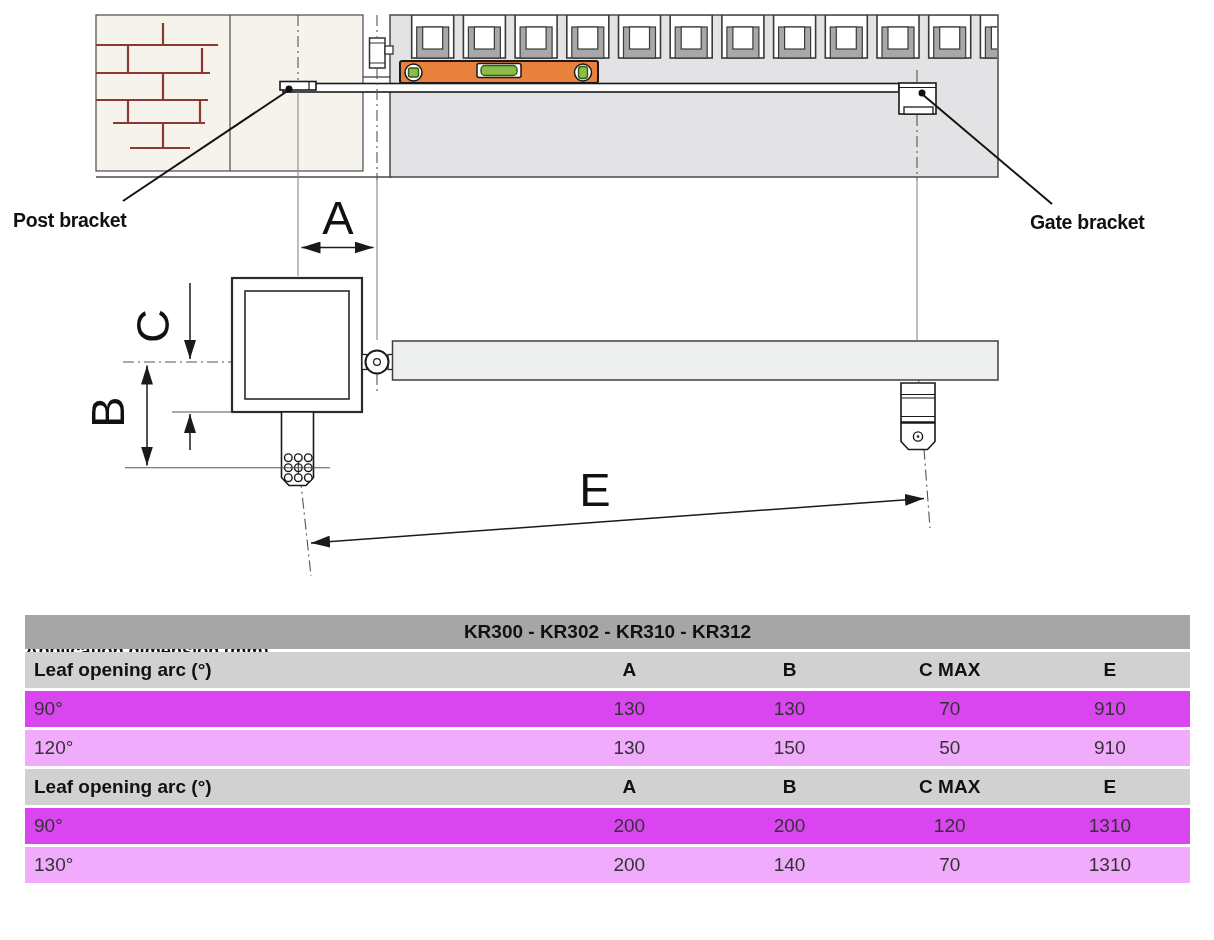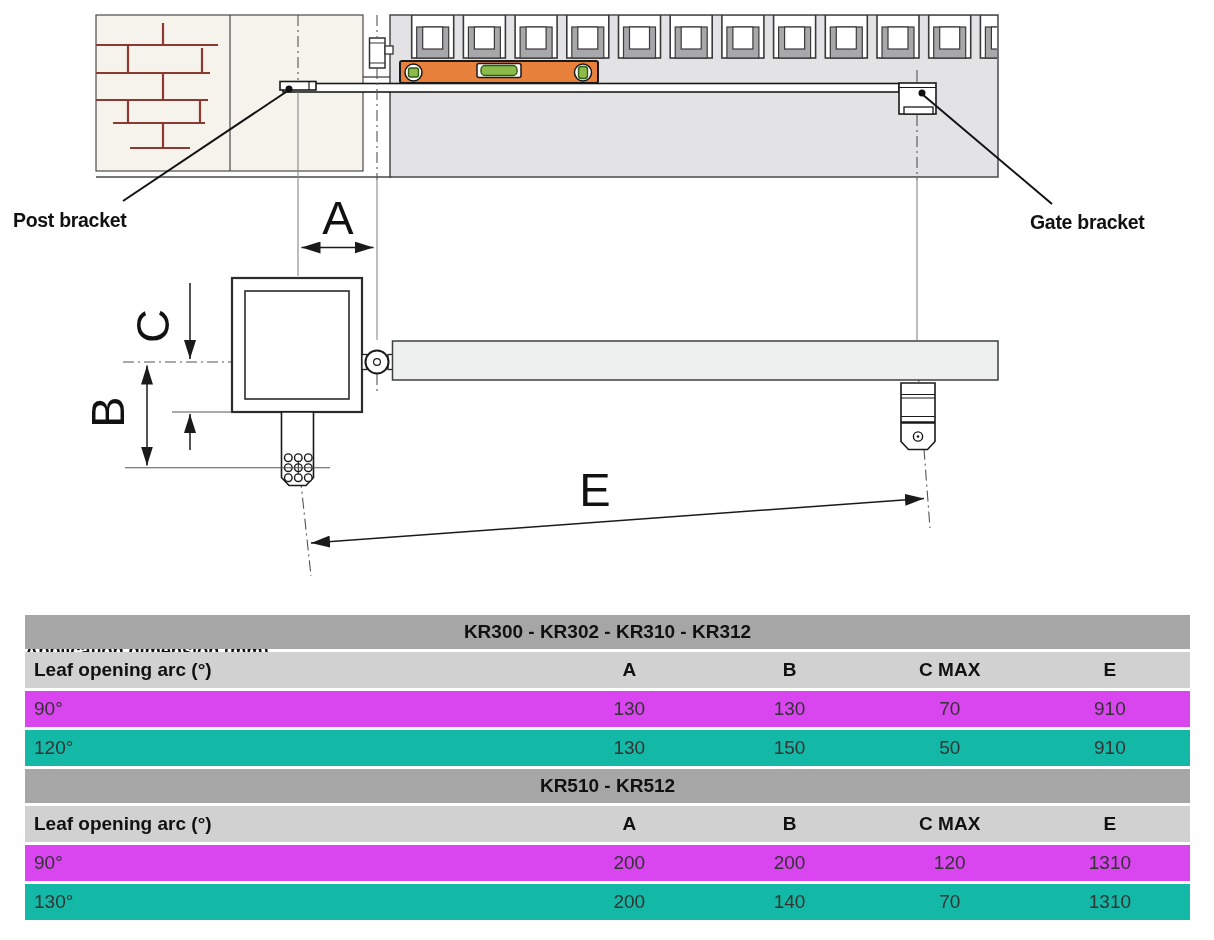--- a/index.html
+++ b/index.html
@@ -7,21 +7,21 @@
         font-family:"Liberation Sans",sans-serif;color:#111;}
   svg text{font-family:"Liberation Sans",sans-serif;fill:#111;}
   .bracket-lbl{font-size:19.5px;font-weight:bold;letter-spacing:-0.3px;}
   .dim-lbl{font-size:47px;font-weight:400;}
   #heading{position:absolute;left:25px;top:612px;font-size:18.5px;font-weight:bold;letter-spacing:-0.2px;margin-top:28px;}
   #tbl{position:absolute;left:25px;top:612px;width:1165px;font-size:19px;}
   .trow{display:flex;margin-top:3px;align-items:center;}
   .trow.sec{height:34px;background:#a6a6a6;justify-content:center;font-weight:bold;}
   .trow.hdr{height:36px;background:#d1d1d1;font-weight:bold;align-items:center;}
   .trow.data{height:36px;background:#d946ef;color:#333;}
-  .trow.data.alt{background:#14b8a6;justify-content:space-between;}
+  .trow.data.alt{background:#f0abfc;justify-content:space-between;}
   .c0{width:45%;padding-left:9px;text-align:left;box-sizing:border-box;}
   .c{width:13.75%;text-align:center;}
 </style>
 </head>
 <body>
 
 <div id="page">
 
 <svg width="1214" height="585" viewBox="0 0 1214 585">
   <defs>
@@ -212,23 +212,20 @@
     <div class="c">910</div>
   </div>
   <div class="trow data alt">
     <div class="c0">120°</div>
     <div class="c">130</div>
     <div class="c">150</div>
     <div class="c">50</div>
     <div class="c">910</div>
   </div>
 
-  <div class="trow sec">
-    <span>KR510 - KR512</span>
-  </div>
   <div class="trow hdr">
     <div class="c0">Leaf opening arc (°)</div>
     <div class="c">A</div>
     <div class="c">B</div>
     <div class="c">C MAX</div>
     <div class="c">E</div>
   </div>
   <div class="trow data">
     <div class="c0">90°</div>
     <div class="c">200</div>

